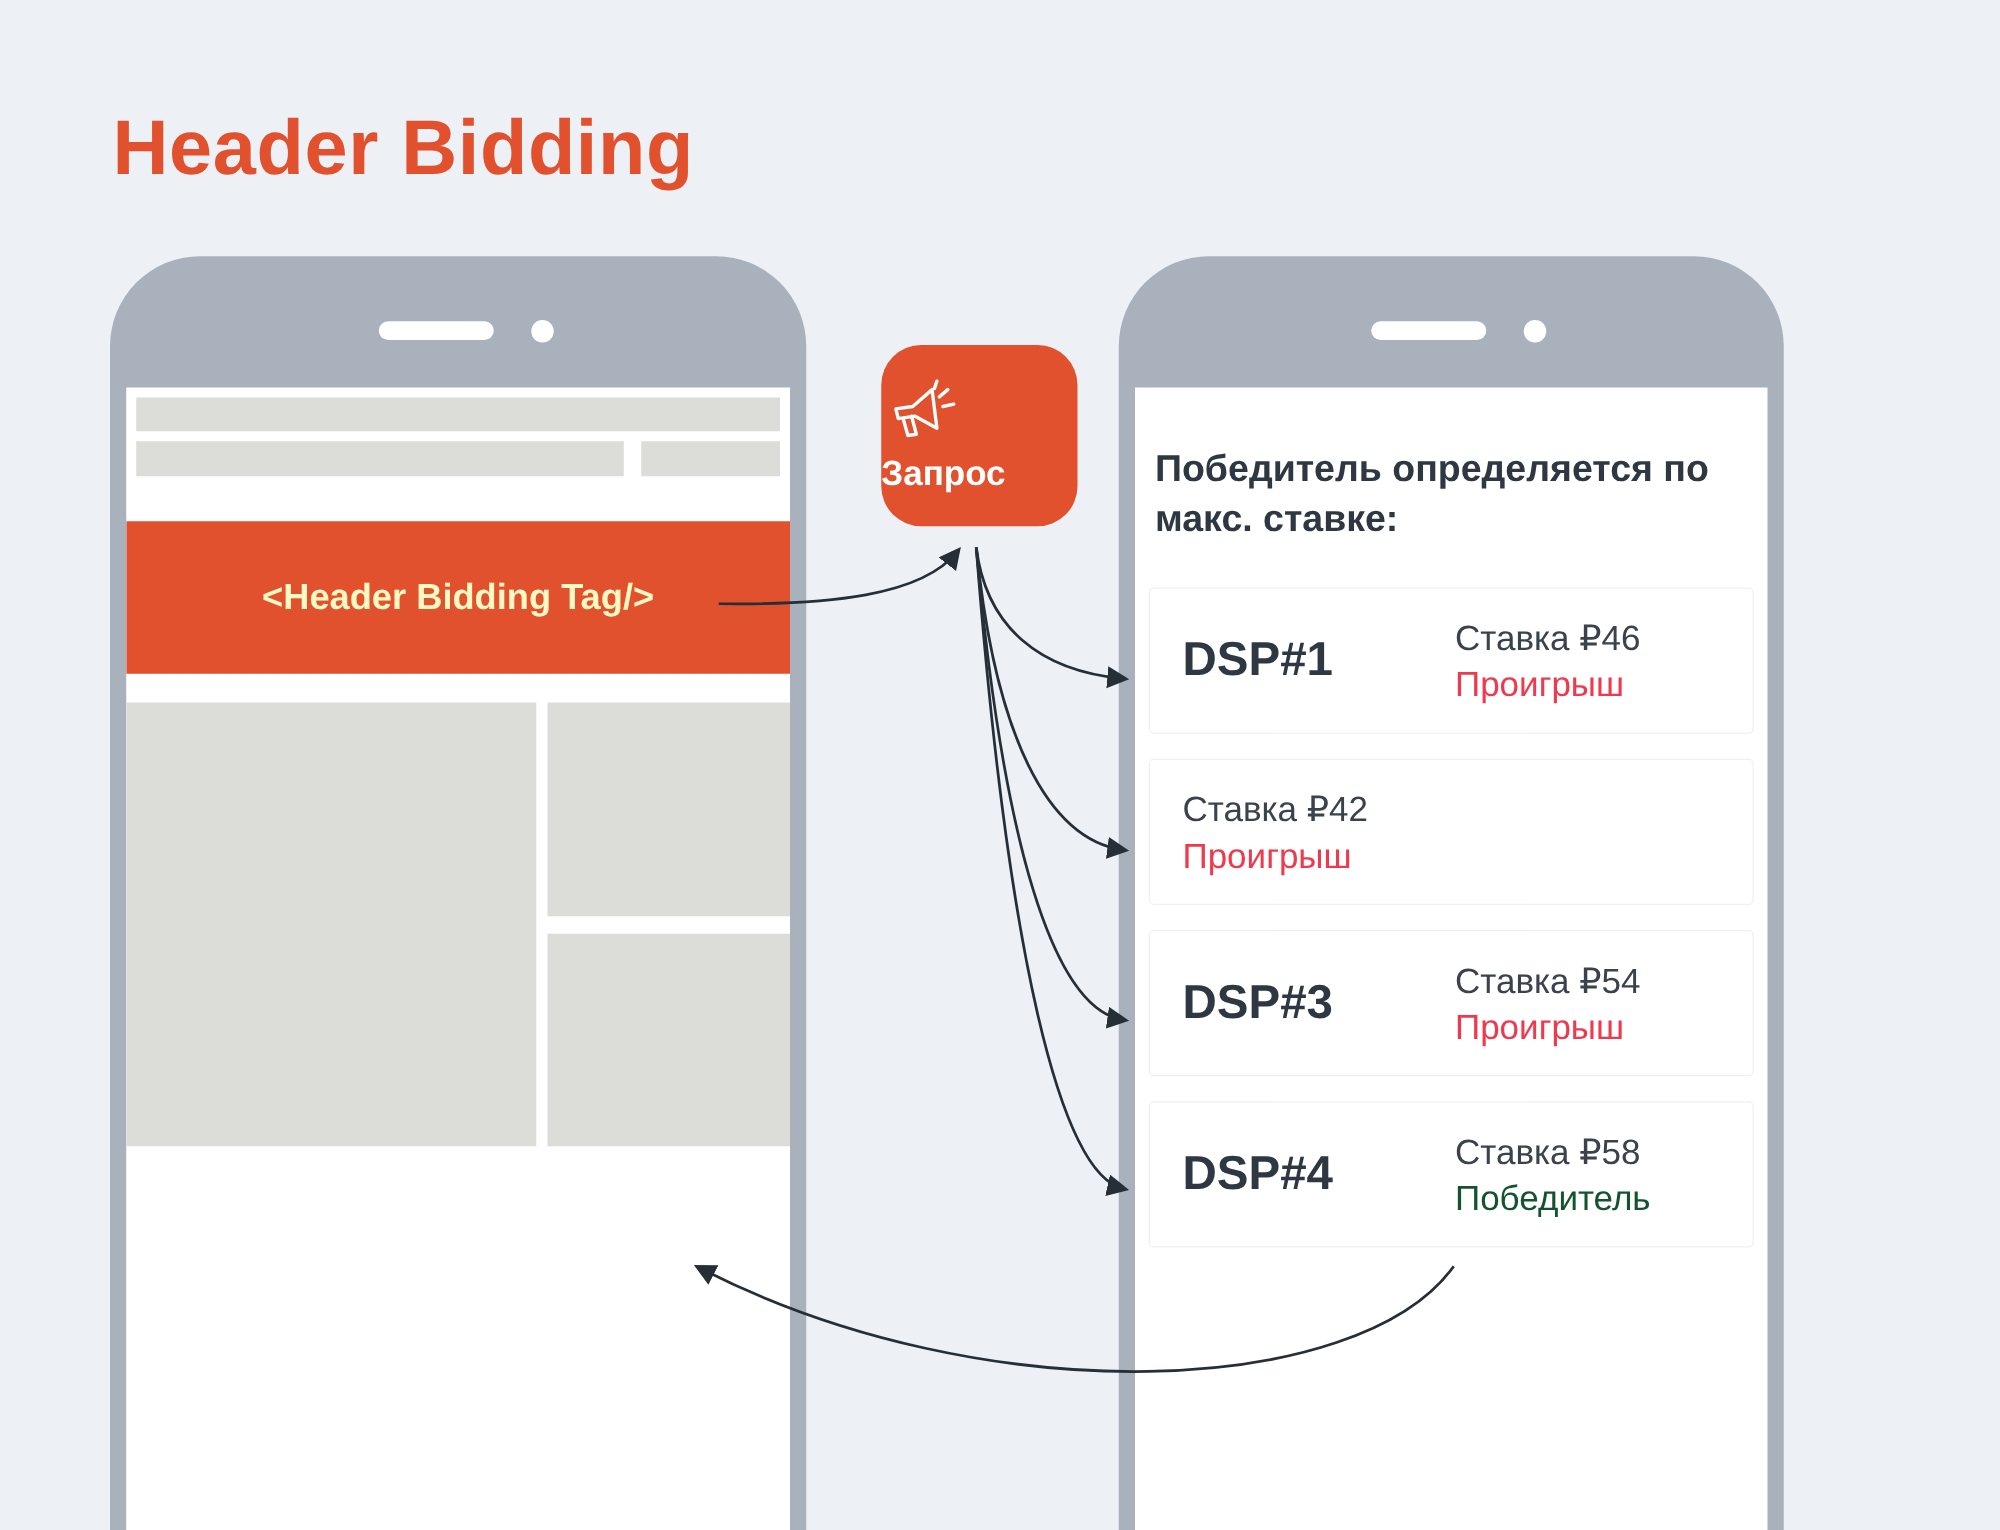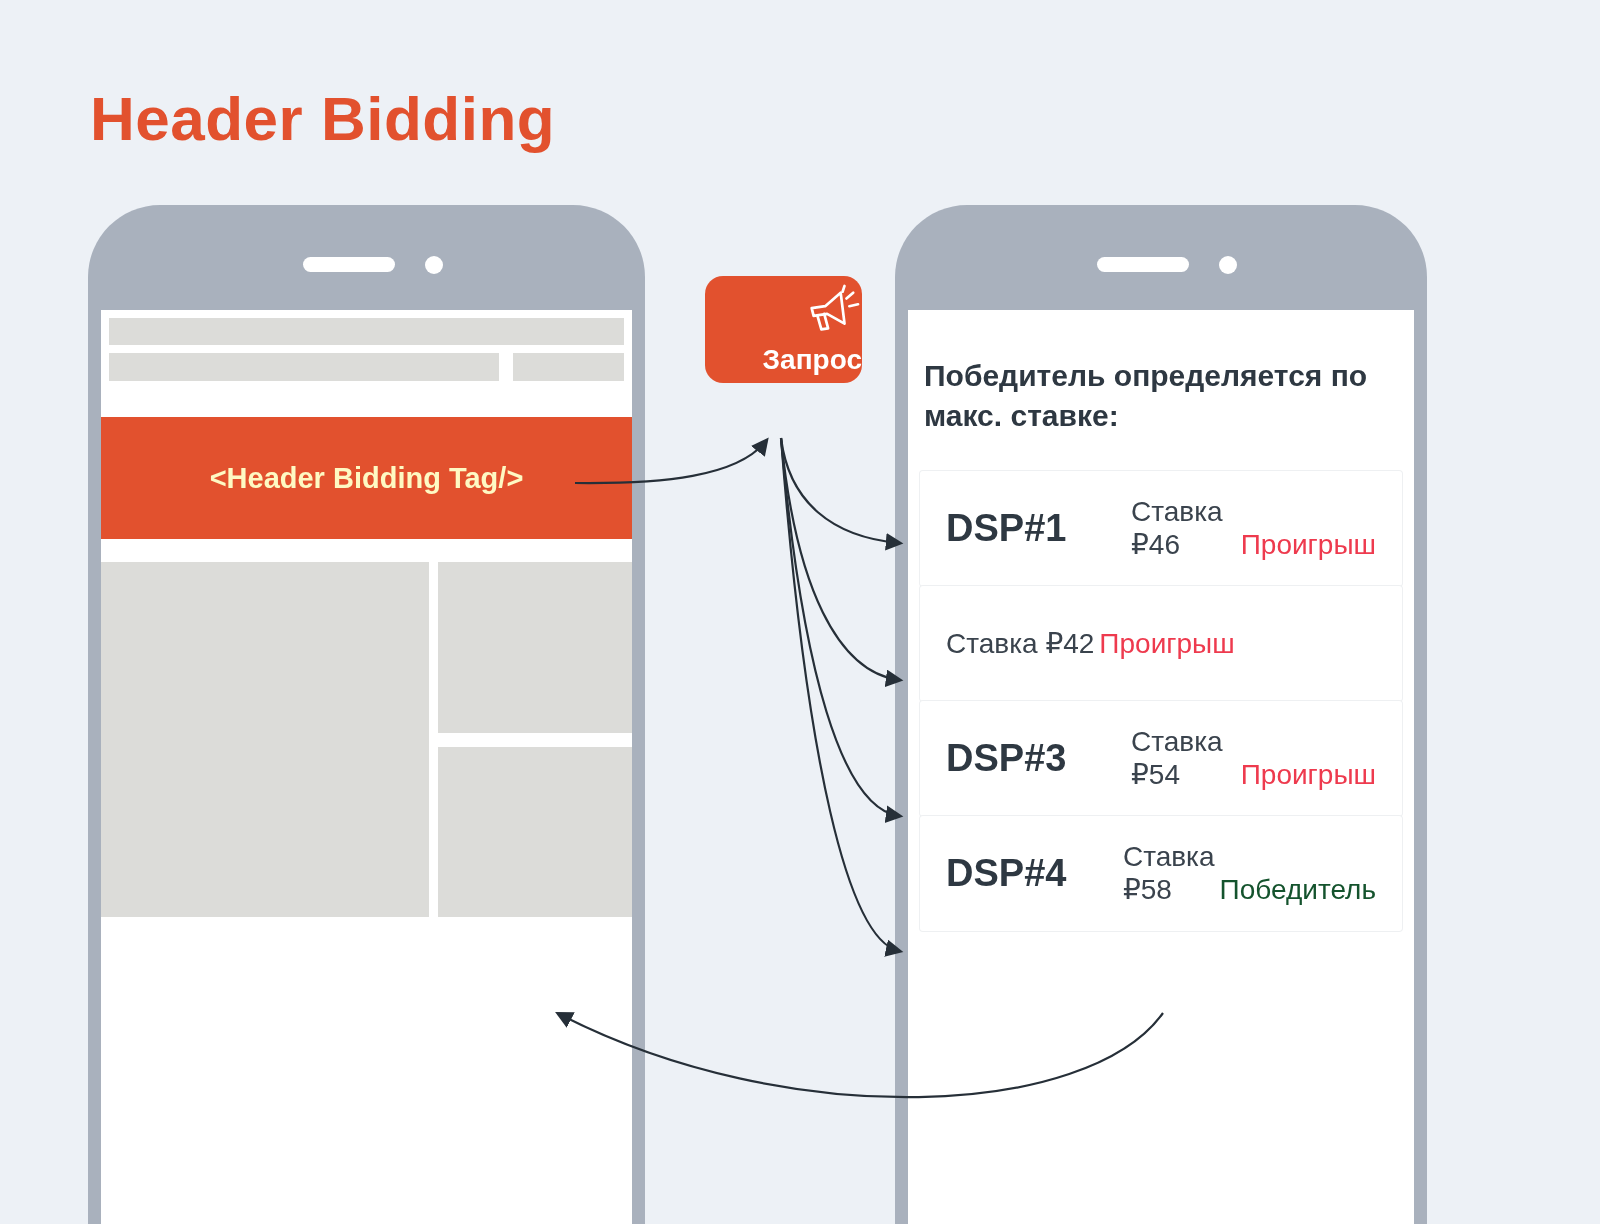--- a/index.html
+++ b/index.html
@@ -60,44 +60,44 @@
   .banner-top { margin-top:36px; height:122px; }
   .banner-bottom { position:absolute; left:0; right:0; bottom:0; height:127px; }
 
   .content-grid { display:flex; gap:9px; margin-top:23px; height:355px; }
   .content-left { flex:0 0 61.8%; }
   .content-right { flex:1; display:flex; flex-direction:column; gap:14px; }
   .content-right .block { flex:1; }
 
   
   .request-badge {
-    position:absolute; left:705px; top:276px; width:157px; height:107px;
-    background: var(--accent, #e2512e); border-radius:18px;
-    display:flex; flex-direction:column; align-items:flex-end; justify-content:center;
+    position:absolute; left:705px; top:276px; width:157px; height:145px;
+    background: var(--accent, #e2512e); border-radius:32px;
+    display:flex; flex-direction:column; align-items:flex-start; justify-content:center;
     gap:4px; color:#fff;
   }
   .request-badge .badge-label { font-size:28px; font-weight:700; }
 
   
   .winner-heading {
     padding:46px 26px 0 16px;
     font-size:30px; line-height:1.34; font-weight:800;
     color: var(--text-dark, #2e3842);
   }
-  .cards { margin:35px 12px 0; display:flex; flex-direction:column; }
+  .cards { margin:35px 12px 0; display:flex; flex-direction:column; gap:22px; }
   .card {
     background:#fff; height:115px; border-radius:3px;
     box-shadow:0 0 0 1px #eef0f2;
     display:flex; align-items:center; padding:0 26px;
   }
   .dsp-name {
     width:218px; font-size:38px; font-weight:800;
     color: var(--text-dark, #2e3842);
   }
-  .bid-col { display:flex; flex-direction:row; gap:5px;align-items:flex-end; }
+  .bid-col { display:flex; flex-direction:column; gap:5px; }
   .bid-label { font-size:28px; color:#3a434d; }
   .result-label { font-size:28px; font-weight:500; }
 
   
   .arrows {
     position:absolute; left:0; top:0; width:1600px; height:1224px;
     pointer-events:none; z-index:10;
   }
   .arrow { fill:none; stroke: var(--arrow, #262f38); stroke-width:2.2; }
   .arrow-head { fill: var(--arrow, #262f38); }

